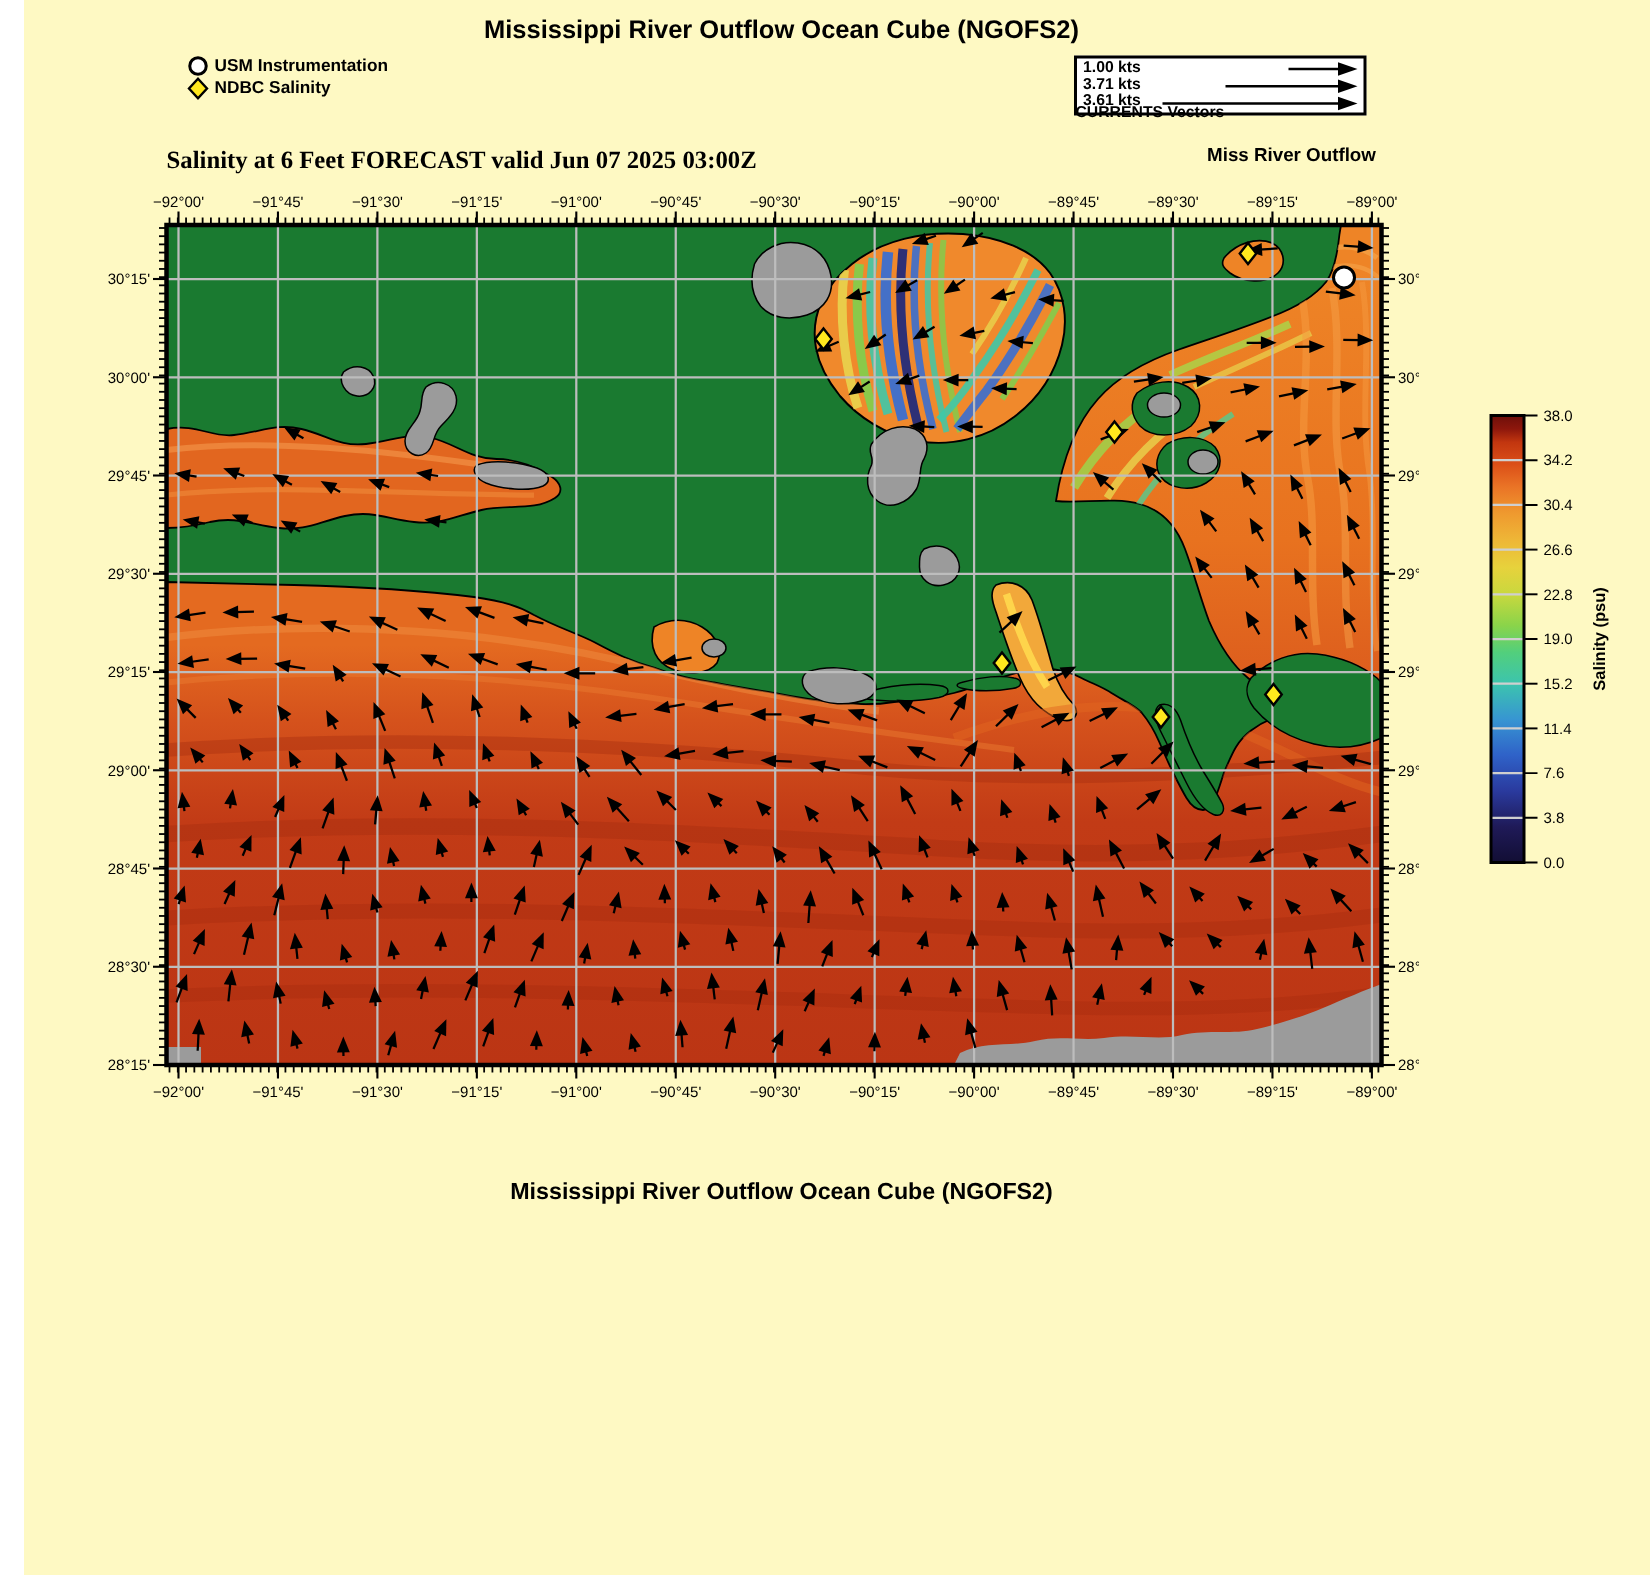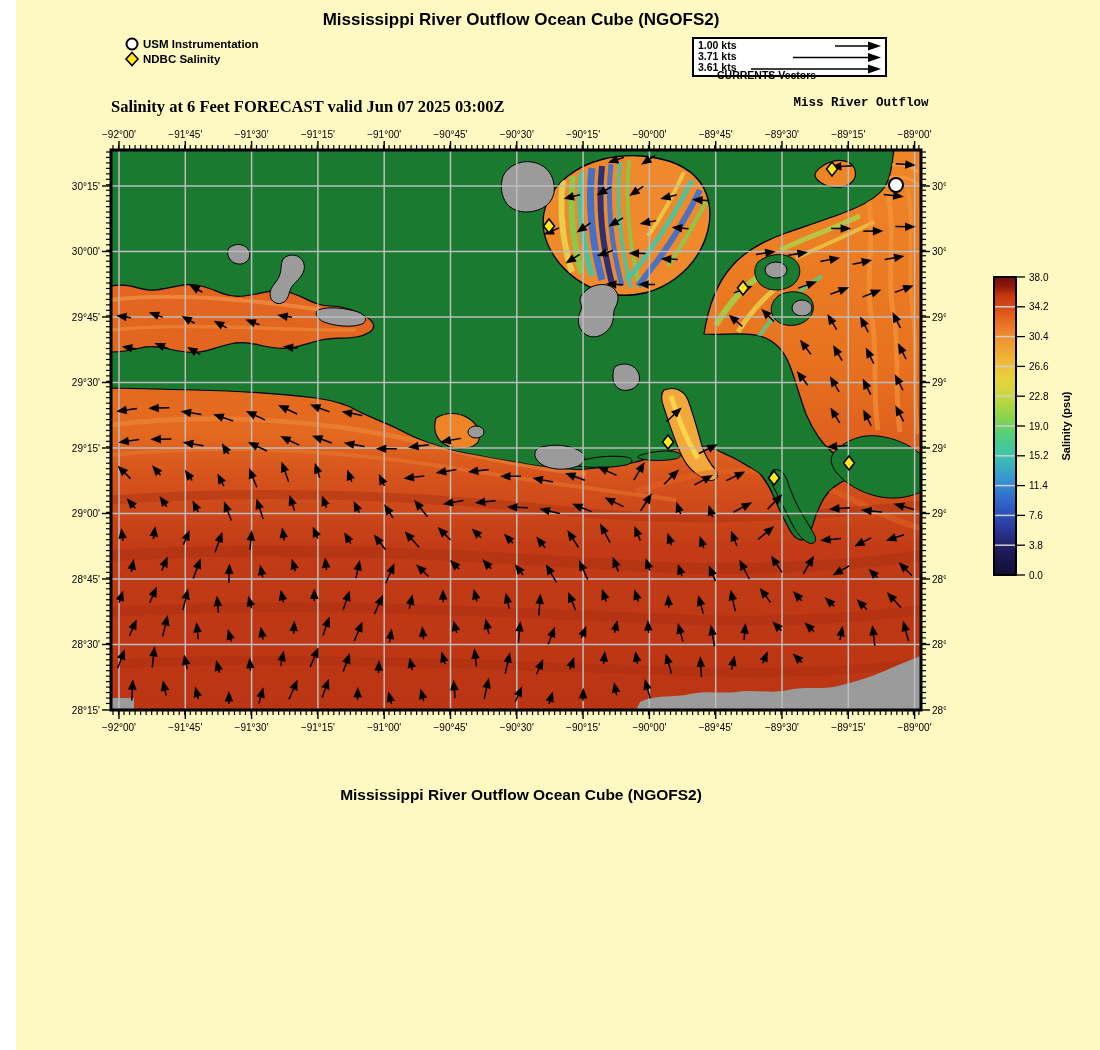--- a/index.html
+++ b/index.html
@@ -5,25 +5,25 @@
   html,body{margin:0;padding:0;background:#ffffff;}
   .page{position:relative;width:1100px;height:1050px;background:#fef9c3;overflow:hidden;
         font-family:"Liberation Sans",sans-serif;color:#000;margin-left:16px;}
   .top-title{position:absolute;left:95px;top:10px;width:820px;text-align:center;
              font-size:17px;font-weight:bold;}
   .bottom-title{position:absolute;left:95px;top:786px;width:820px;text-align:center;
              font-size:15.5px;font-weight:bold;}
   .subtitle{position:absolute;left:95px;top:97px;width:820px;text-align:left;
             font-family:"Liberation Serif",serif;font-size:16.5px;font-weight:bold;}
   .corner-label{position:absolute;left:770px;top:96px;width:150px;text-align:center;
-            font-family:Liberation Mono, monospace;font-size:12.5px;font-weight:bold;}
+            font-family:Liberation Sans, sans-serif;font-size:12.5px;font-weight:bold;}
   .legend{position:absolute;left:108px;top:36px;text-align:center;}
   .legend-row{display:flex;align-items:center;height:15px;font-size:11.5px;font-weight:bold;}
   .legend-row svg{margin-right:3px;}
-  .vbox{position:absolute;left:676px;top:37px;width:191px;height:36px;border:2.5px solid #000;background:#fff;}
+  .vbox{position:absolute;left:700px;top:37px;width:191px;height:36px;border:2.5px solid #000;background:#fff;}
   .vrow{position:absolute;left:4px;font-size:10.5px;font-weight:bold;line-height:11px;}
   .vcaption{position:absolute;left:701px;top:69px;font-size:10.5px;font-weight:bold;}
   svg text{font-family:"Liberation Sans",sans-serif;}
 </style>
 </head>
 <body>
 
 <div class="page">
 
   <div class="top-title">Mississippi River Outflow Ocean Cube (NGOFS2)</div>

